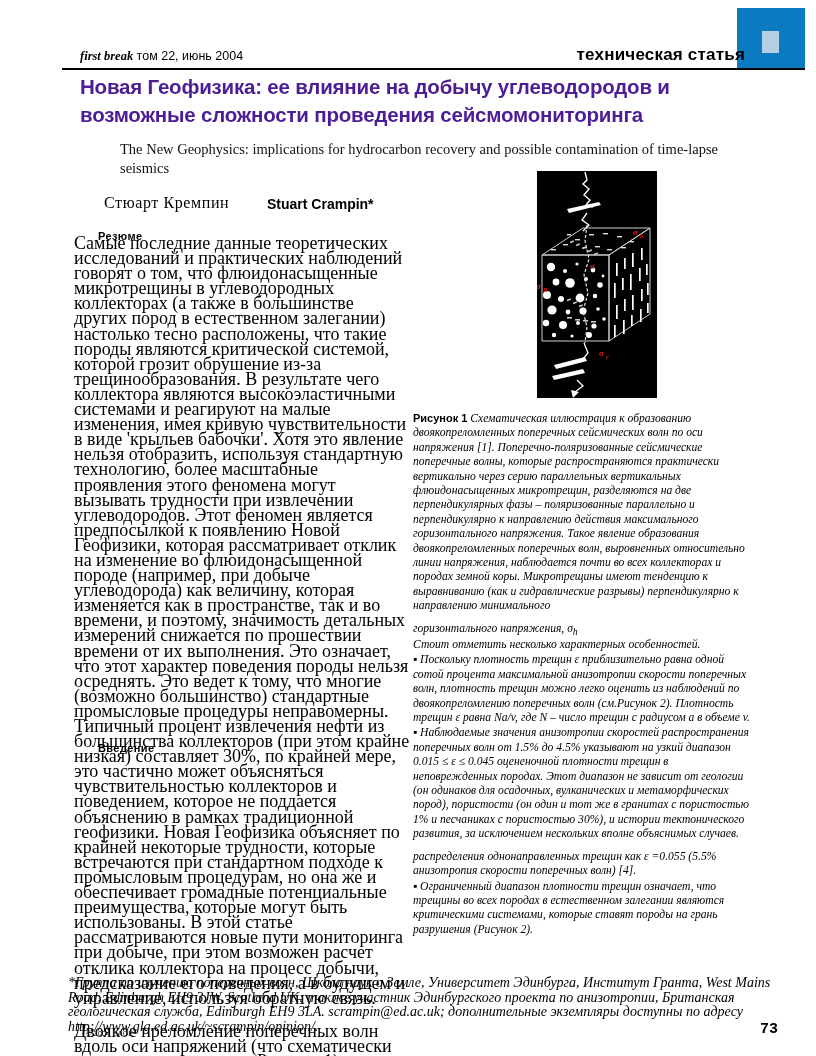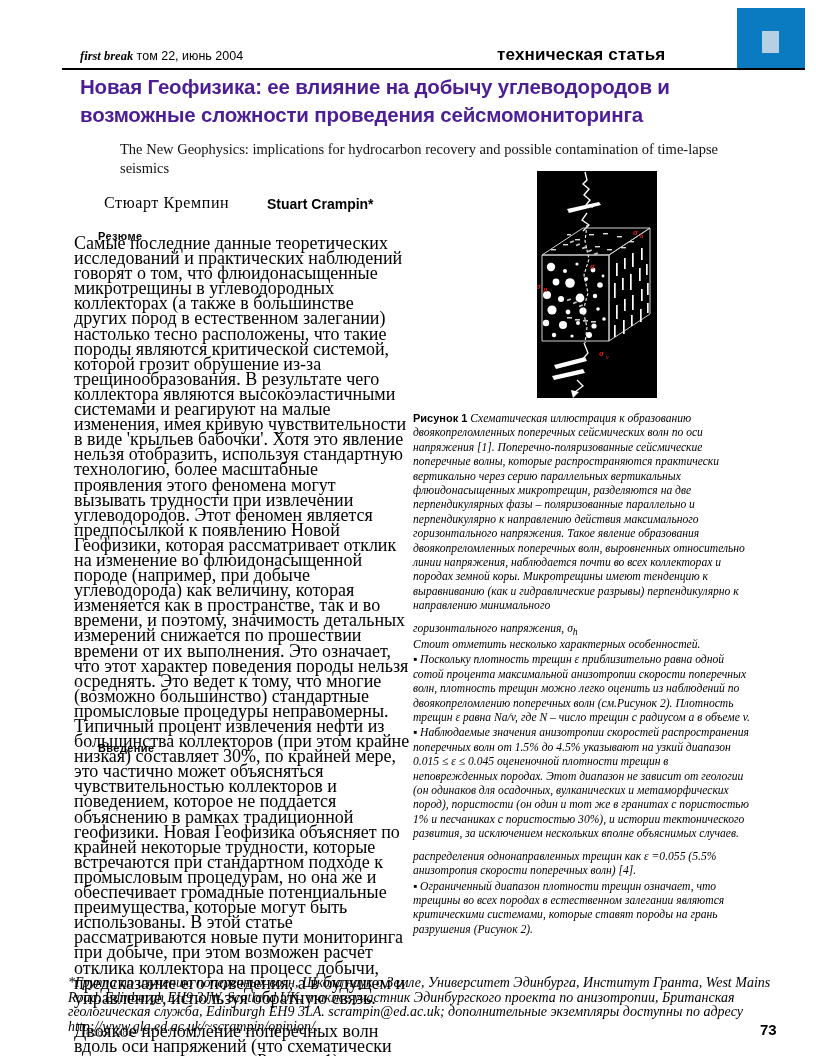--- a/index.html
+++ b/index.html
@@ -42,24 +42,24 @@
   .hdr-rule {
     position: absolute;
     left: 62px;
     top: 68px;
     width: 743px;
     height: 2px;
     background: #000000;
   }
   .hdr-kicker {
     position: absolute;
-    left: 497px;
+    left: 510px;
     top: 45px;
     width: 235px;
-    text-align: left;
+    text-align: right;
     font-family: "Liberation Sans", sans-serif;
     font-weight: bold;
     font-size: 17px;
     letter-spacing: 0.2px;
     color: #000;
     white-space: nowrap;
   }
   .hdr-issue {
     position: absolute;
     left: 80px;
@@ -214,21 +214,21 @@
     top: 1029px;
     font-family: "Liberation Sans", sans-serif;
     font-size: 7.5px;
     color: #222;
     white-space: nowrap;
   }
   .pagenum {
     position: absolute;
     left: 760px;
     top: 1021px;
-    font-family: Liberation Sans, sans-serif;
+    font-family: Liberation Mono, monospace;
     font-weight: bold;
     font-size: 15px;
   }
 </style>
 </head>
 <body>
 
 <div class="page">
 
   <div class="hdr-blue-block"></div>

